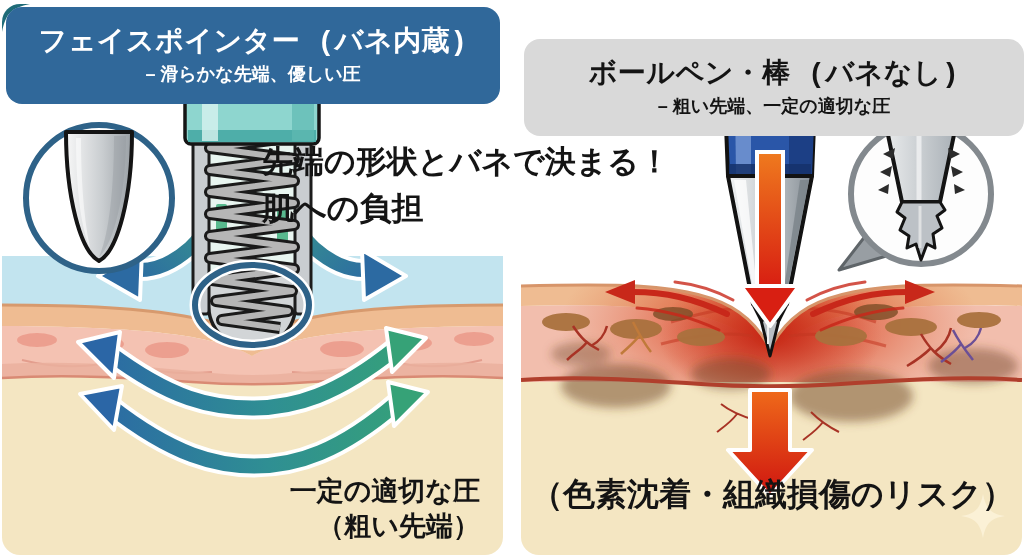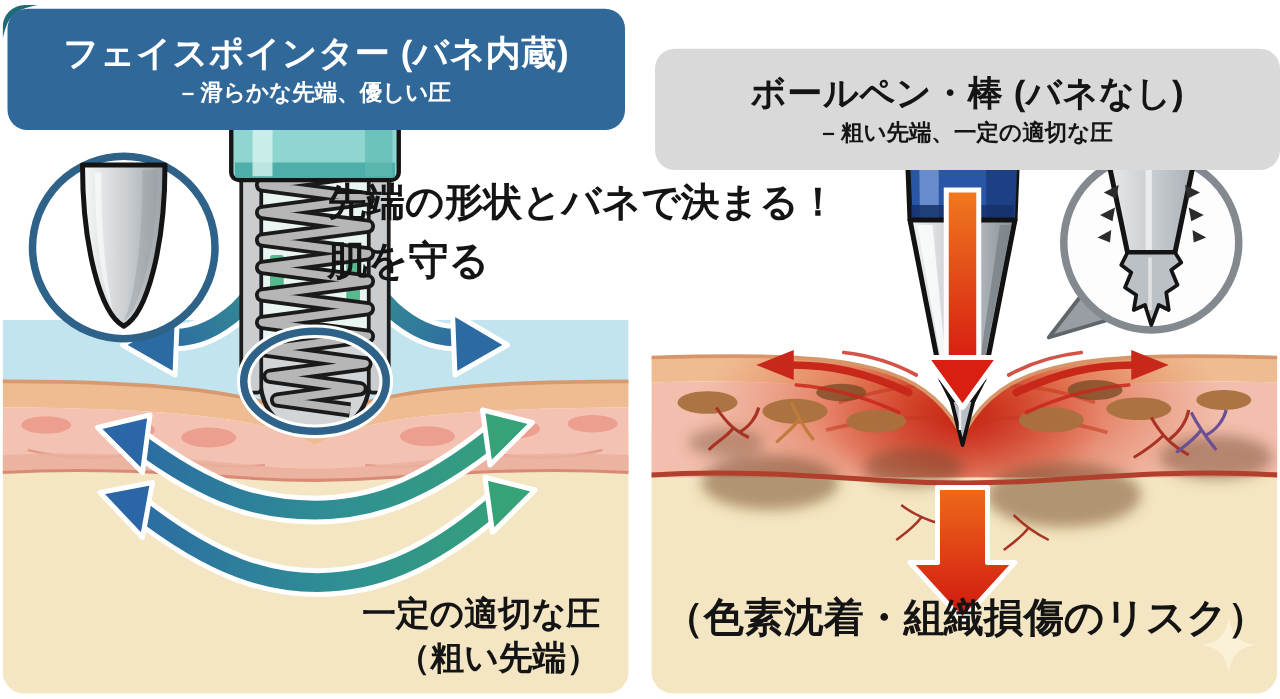--- a/index.html
+++ b/index.html
@@ -12,21 +12,21 @@
   .panel.left{left:2px;}
   .panel.right{left:521px;}
   .panel svg{position:absolute;left:0;top:0;}
   .hdr{
     position:absolute;top:7px;height:97px;border-radius:16px;
     display:flex;flex-direction:column;align-items:center;justify-content:center;
     text-align:center;font-weight:700;line-height:1.3;z-index:5;
   }
   .hdr.left{left:6px;width:494px;background:var(--left-header-bg,#30689a);color:var(--header-text-light,#fff);}
   .hdr.right{left:524px;width:500px;background:var(--right-header-bg,#d9d9d9);color:var(--text-dark,#141414);margin-top:32px;}
-  .hdr .l1{font-size:28px;letter-spacing:.5px;}
+  .hdr .l1{font-size:28px;letter-spacing:.5px;font-family:Liberation Mono, monospace;}
   .hdr .l2{font-size:18px;margin-top:2px;}
   .center-title{
     position:absolute;left:262px;top:140px;width:520px;text-align:left;z-index:6;
     color:var(--text-dark,#141414);font-weight:700;line-height:1.45;
   }
   .center-title .l1{font-size:31px;}
   .center-title .l2{font-size:32px;}
   .caption{
     position:absolute;top:474px;text-align:right;z-index:6;
     color:var(--text-dark,#141414);font-weight:700;line-height:1.28;
@@ -274,21 +274,21 @@
     <div class="l1">フェイスポインター (バネ内蔵)</div>
     <div class="l2">– 滑らかな先端、優しい圧</div>
   </div>
   <div class="hdr right">
     <div class="l1">ボールペン・棒 (バネなし)</div>
     <div class="l2">– 粗い先端、一定の適切な圧</div>
   </div>
 
   <div class="center-title">
     <div class="l1">先端の形状とバネで決まる！</div>
-    <div class="l2">肌を守る</div>
+    <div class="l2">肌への負担</div>
   </div>
 
   <div class="caption left">
     <div class="l1">一定の適切な圧</div>
     <div class="l2">（粗い先端）</div>
   </div>
   <div class="caption right">
     <div class="l2">（色素沈着・組織損傷のリスク）</div>
   </div>
 

